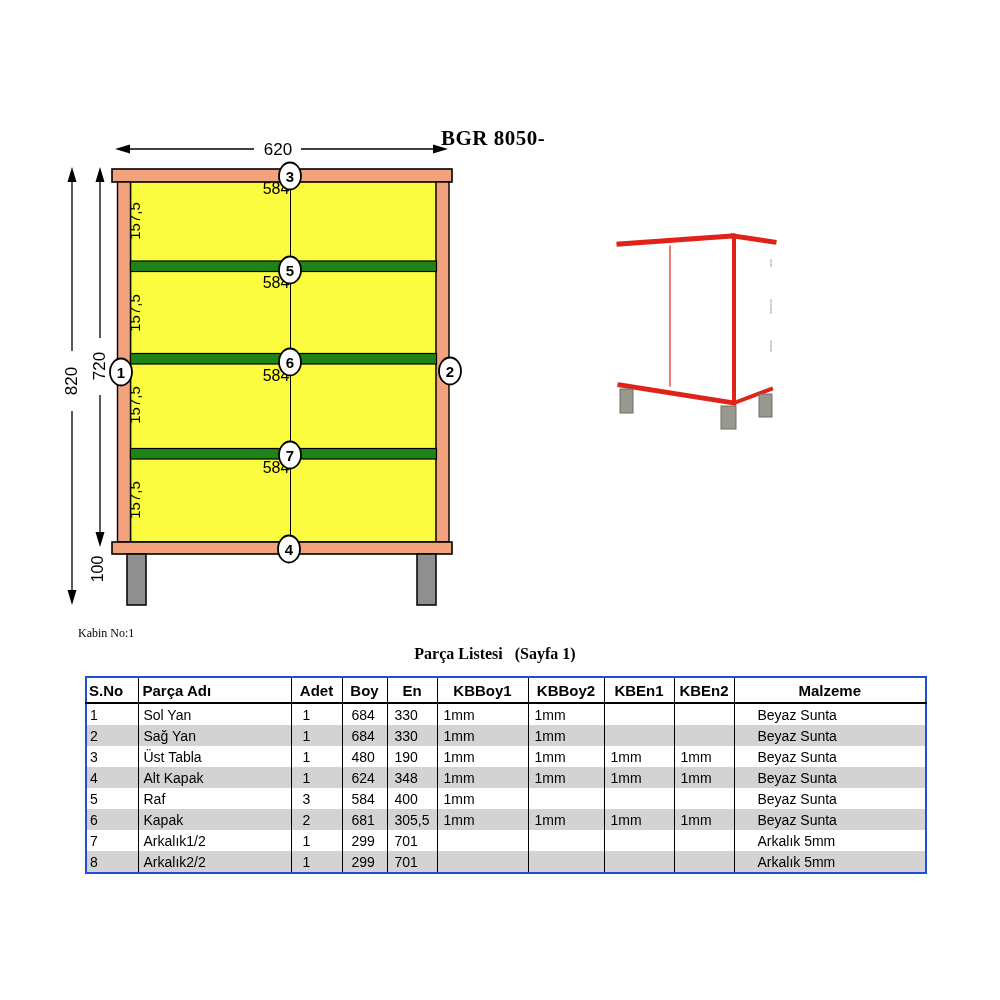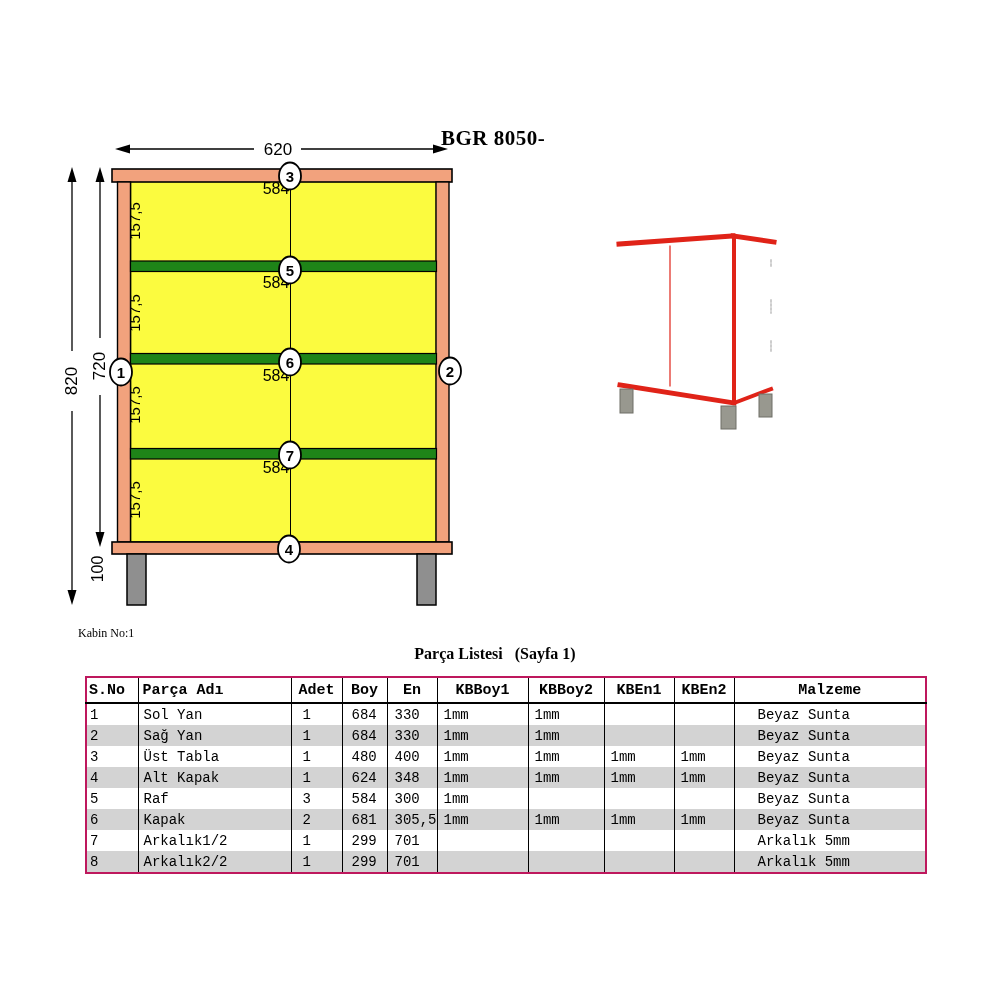--- a/index.html
+++ b/index.html
@@ -13,21 +13,21 @@
     font-family:"Liberation Serif", serif;letter-spacing:.5px;margin-top:12px;
   }
   #cabin-caption{left:78px;top:626px;font-size:12px;font-family:"Liberation Serif", serif;}
   #table-title{
     left:75px;top:645px;width:840px;text-align:center;font-size:16px;font-weight:bold;
     white-space:pre;font-family:"Liberation Serif", serif;
   }
   #parts-table-wrap{left:85px;top:676px;}
   table#parts-table{
     border-collapse:collapse;table-layout:fixed;width:840px;
-    border:2px solid #be185d;font-family:Liberation Mono, monospace;
+    border:2px solid #1d4ed8;font-family:Liberation Sans, sans-serif;
   }
   #parts-table th{
     border:1px solid #000;border-bottom:2px solid #000;height:24px;
     font-size:15px;font-weight:bold;text-align:center;padding:0 2px;overflow:hidden;white-space:nowrap;
   }
   #parts-table th.col0{text-align:left;padding-left:2px;}
   #parts-table th.col1{text-align:left;padding-left:4px;}
   #parts-table td{
     border-left:1px solid #000;border-right:1px solid #000;height:21px;
     font-size:14px;text-align:left;overflow:hidden;white-space:nowrap;padding:0;
@@ -200,21 +200,21 @@
           <td class="col6">1mm</td>
           <td class="col7"></td>
           <td class="col8"></td>
           <td class="col9">Beyaz Sunta</td>
         </tr>
         <tr>
           <td class="col0">3</td>
           <td class="col1">Üst Tabla</td>
           <td class="col2">1</td>
           <td class="col3">480</td>
-          <td class="col4">400</td>
+          <td class="col4">190</td>
           <td class="col5">1mm</td>
           <td class="col6">1mm</td>
           <td class="col7">1mm</td>
           <td class="col8">1mm</td>
           <td class="col9">Beyaz Sunta</td>
         </tr>
         <tr class="stripe">
           <td class="col0">4</td>
           <td class="col1">Alt Kapak</td>
           <td class="col2">1</td>
@@ -224,21 +224,21 @@
           <td class="col6">1mm</td>
           <td class="col7">1mm</td>
           <td class="col8">1mm</td>
           <td class="col9">Beyaz Sunta</td>
         </tr>
         <tr>
           <td class="col0">5</td>
           <td class="col1">Raf</td>
           <td class="col2">3</td>
           <td class="col3">584</td>
-          <td class="col4">300</td>
+          <td class="col4">400</td>
           <td class="col5">1mm</td>
           <td class="col6"></td>
           <td class="col7"></td>
           <td class="col8"></td>
           <td class="col9">Beyaz Sunta</td>
         </tr>
         <tr class="stripe">
           <td class="col0">6</td>
           <td class="col1">Kapak</td>
           <td class="col2">2</td>

